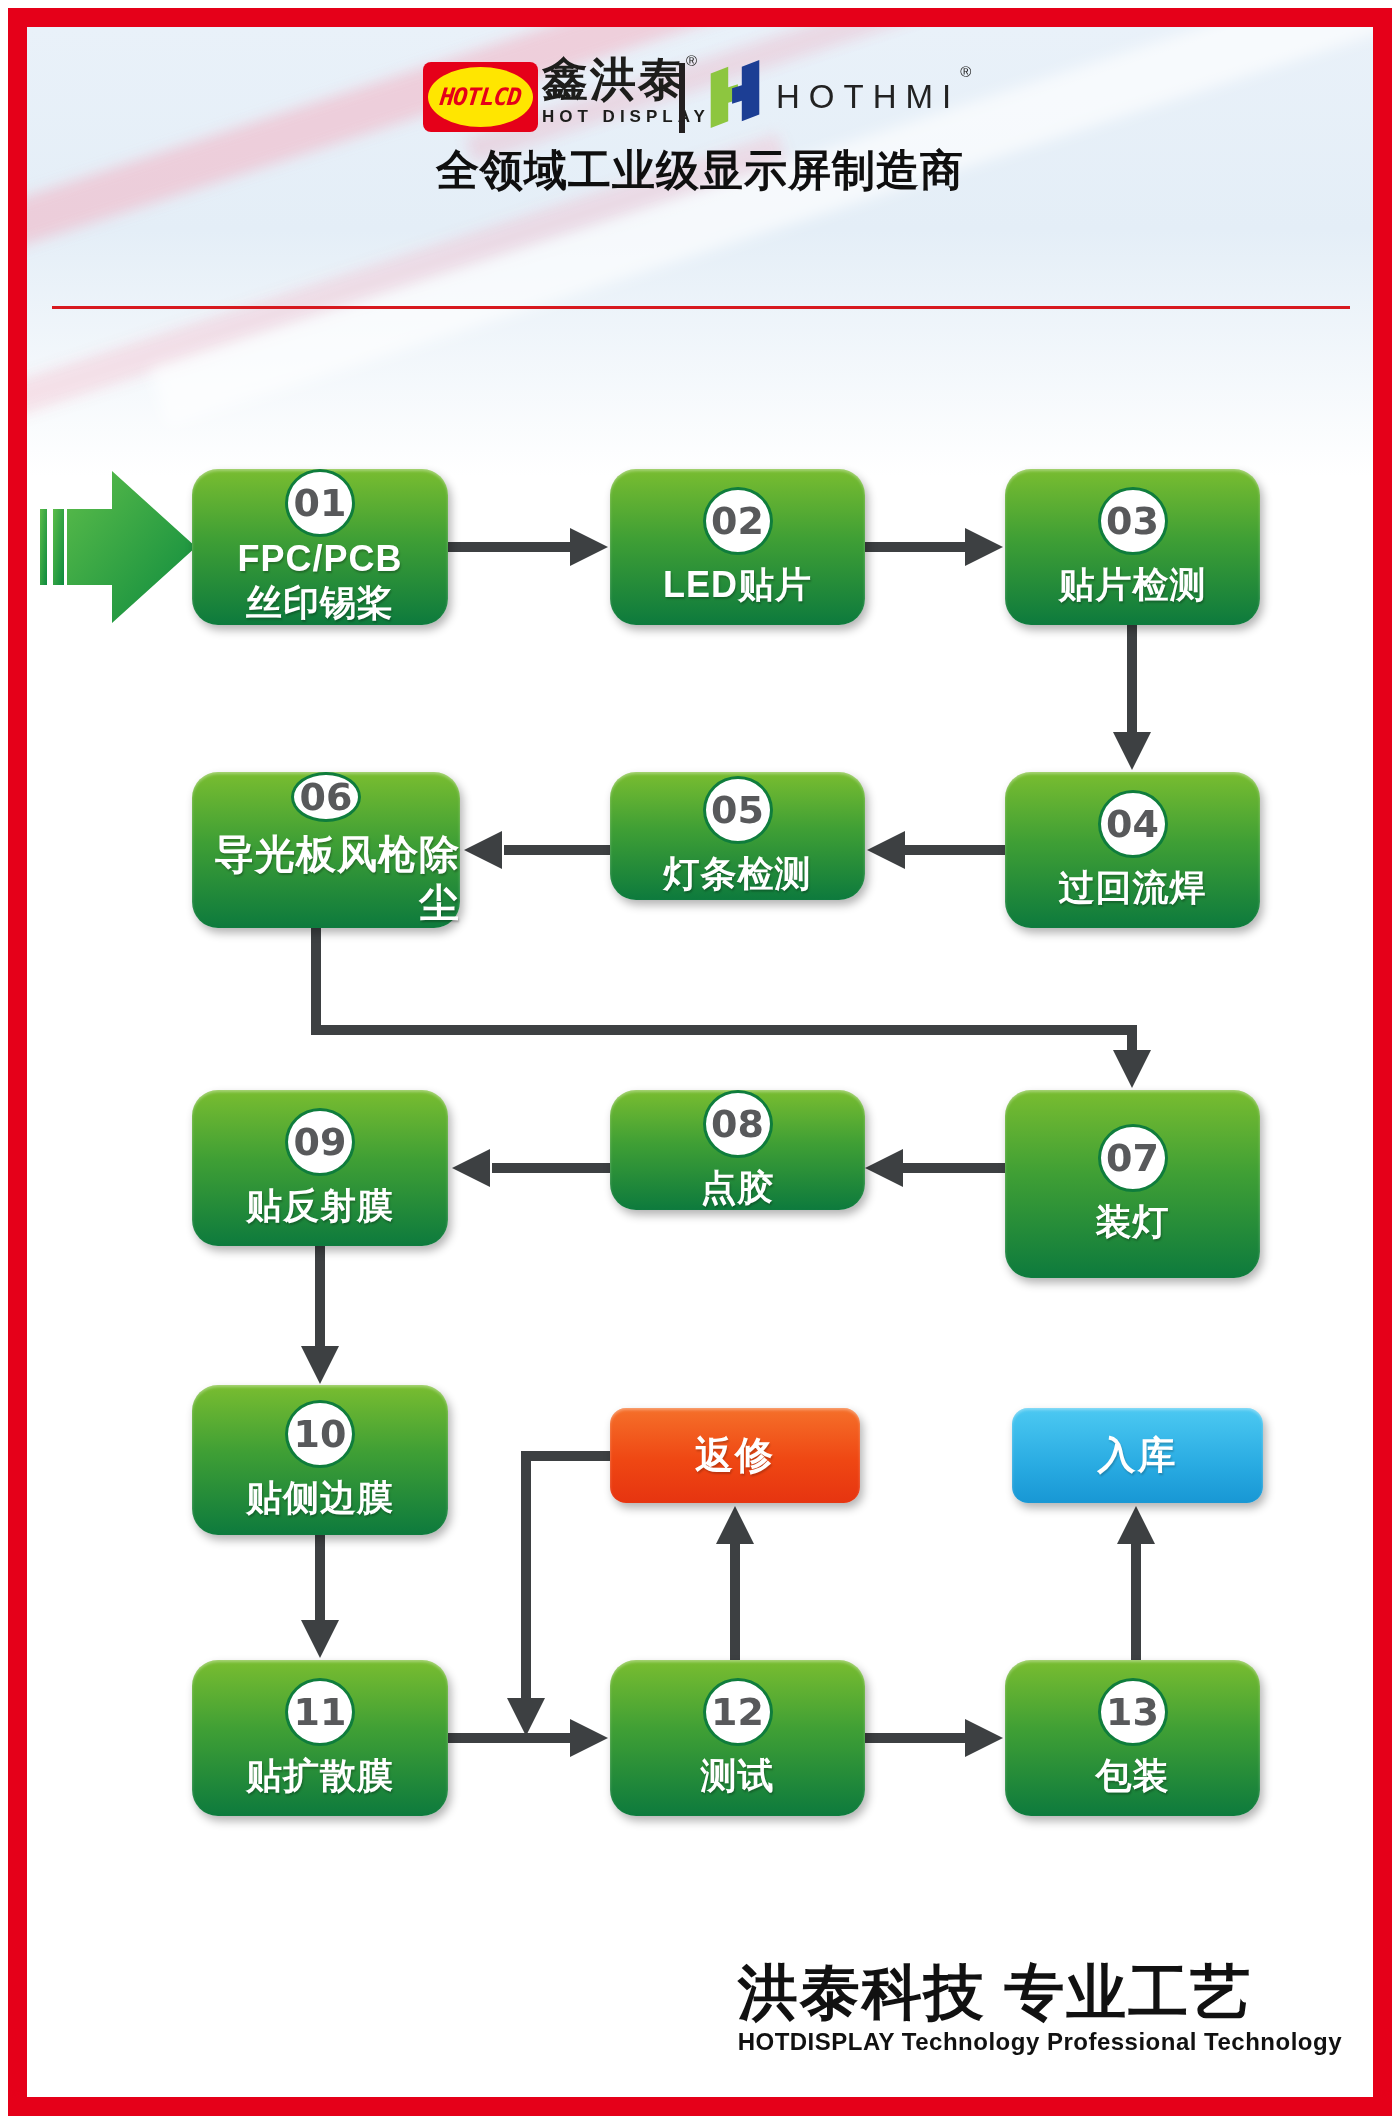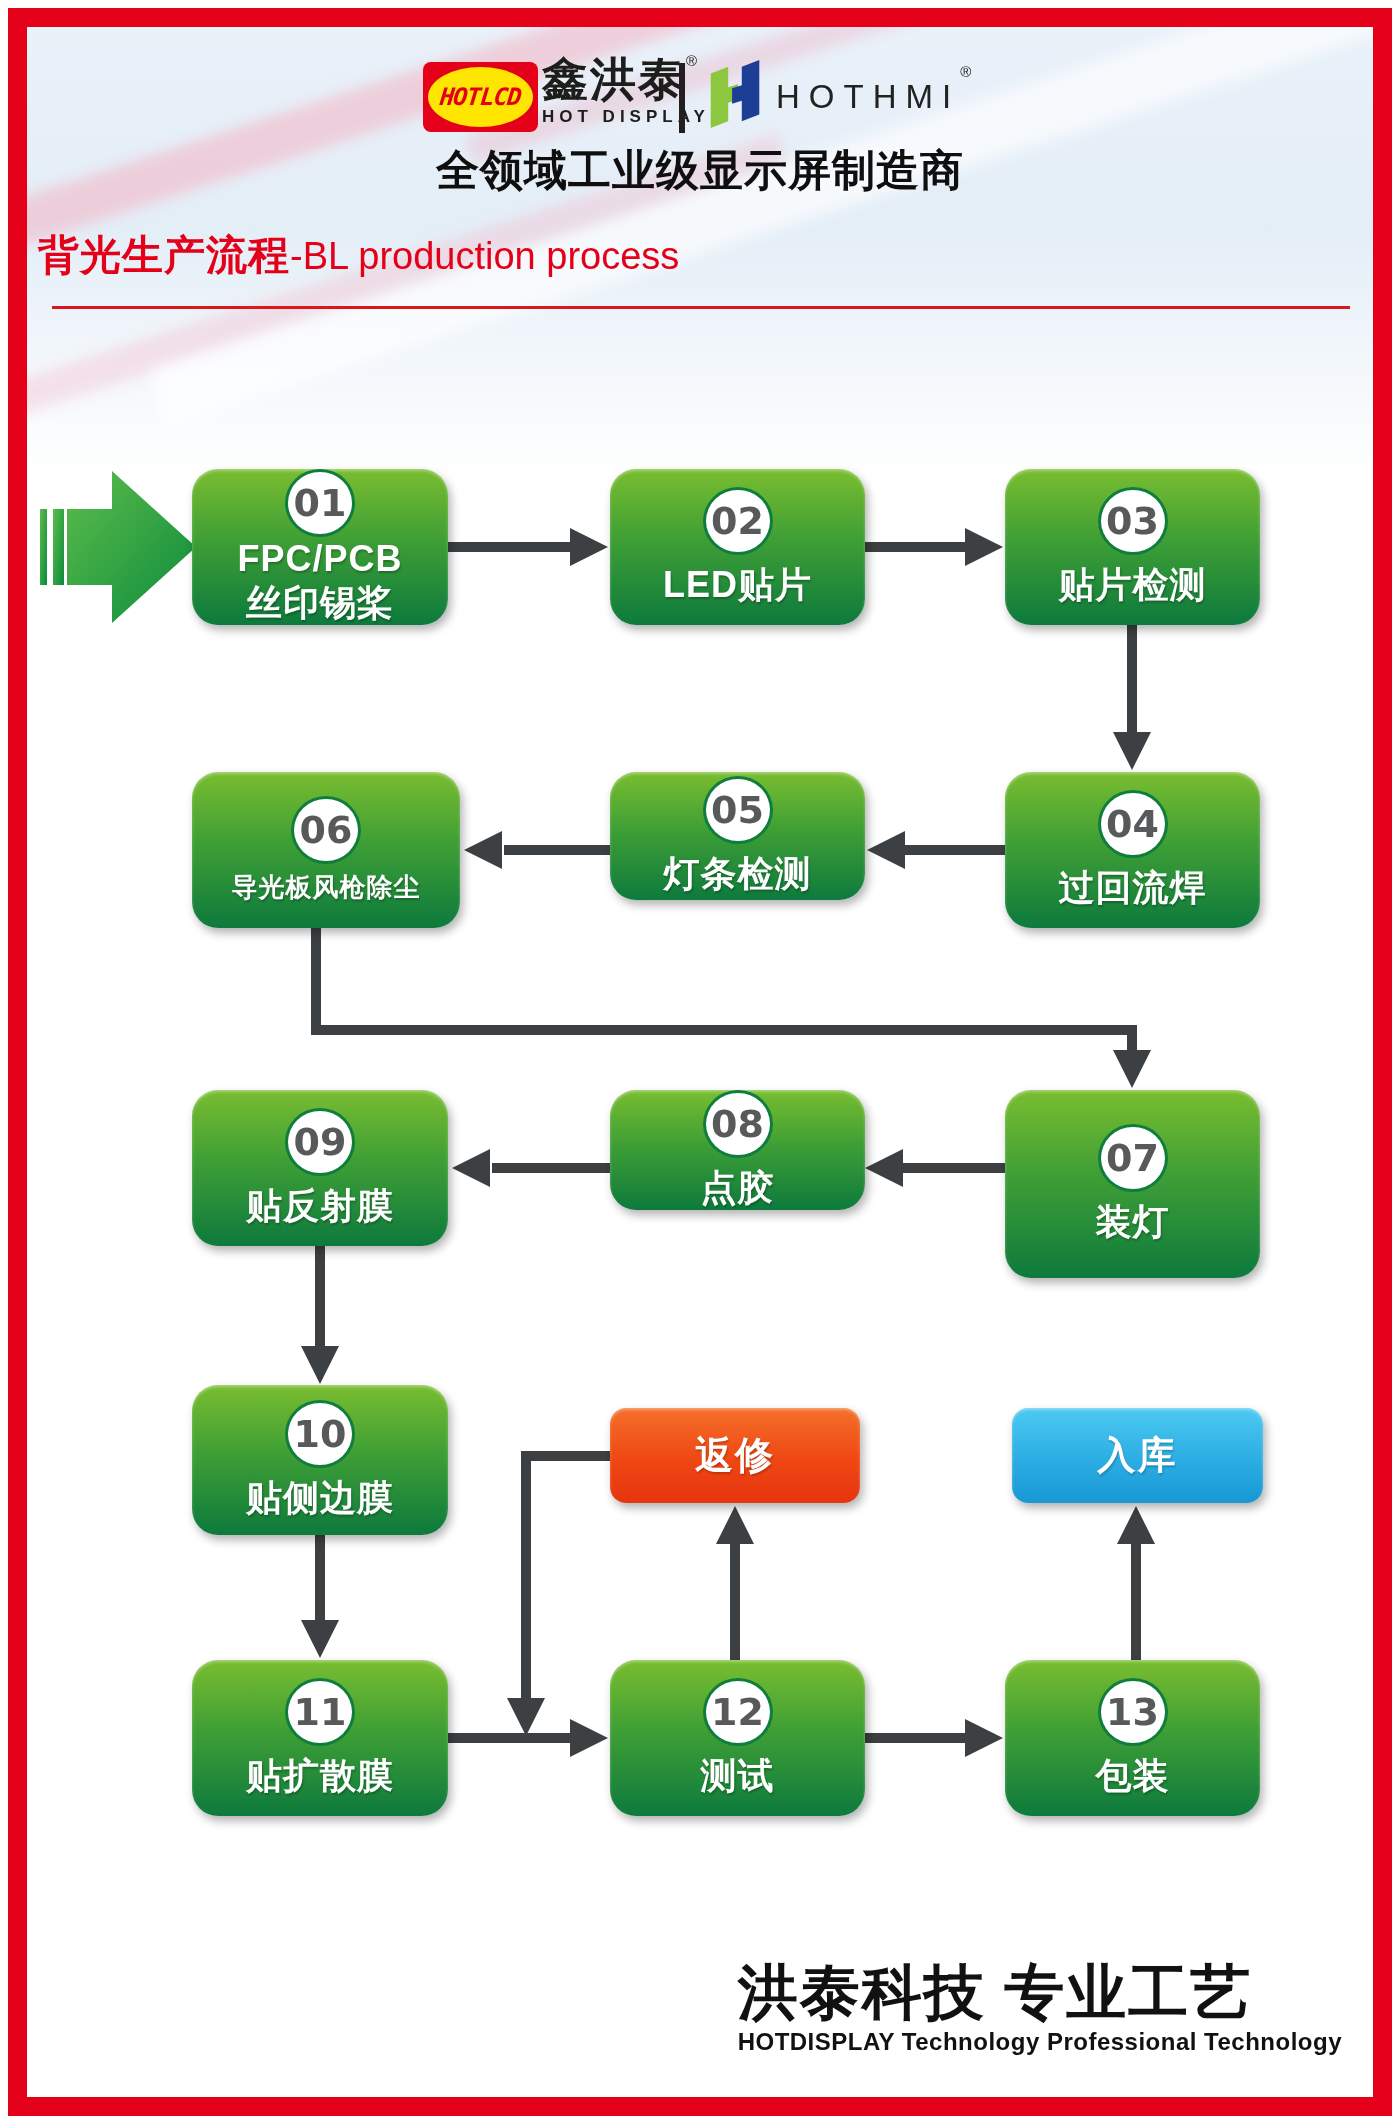--- a/index.html
+++ b/index.html
@@ -119,24 +119,20 @@
     <path fill="#8dc63f" d="M10,14 L28,7 L28,28 L38,25 L38,41 L28,44 L28,63 L10,70 Z"></path>
     <path fill="#1c3e94" d="M60,0 L42,7 L42,26 L32,29 L32,45 L42,42 L42,63 L60,56 Z"></path>
   </svg>
 
   <div class="hothmi-text">
     <span>HOTHMI</span><span class="hothmi-reg">®</span>
   </div>
 
   <div class="tagline">全领域工业级显示屏制造商</div>
 
-  <div class="title-row">
-    <span class="t-zh">背光生产流程</span>
-    <span class="t-en">-BL production process</span>
-  </div>
   <div class="title-rule"></div>
 
   <svg class="connector-layer" width="1400" height="2124" viewBox="0 0 1400 2124">
     <defs>
       <linearGradient id="gArr" x1="0" y1="0" x2="1" y2="1">
         <stop offset="0" stop-color="#5cbd4a"></stop>
         <stop offset="1" stop-color="#0c8a3e"></stop>
       </linearGradient>
     </defs>
 
@@ -214,21 +210,21 @@
 
   <div class="node" style="left:610px;top:772px;width:255px;height:128px;">
     <span class="badge">05</span>
     <div class="label">
         <span>灯条检测</span>
       </div>
   </div>
 
   <div class="node" style="left:192px;top:772px;width:268px;height:156px;">
     <span class="badge">06</span>
-    <div class="label" style="font-size:26px;">
+    <div class="label" style="font-size:40px;text-align:right;">
         <span>导光板风枪除尘</span>
       </div>
   </div>
 
   <div class="node" style="left:1005px;top:1090px;width:255px;height:188px;">
     <span class="badge">07</span>
     <div class="label">
         <span>装灯</span>
       </div>
   </div>

